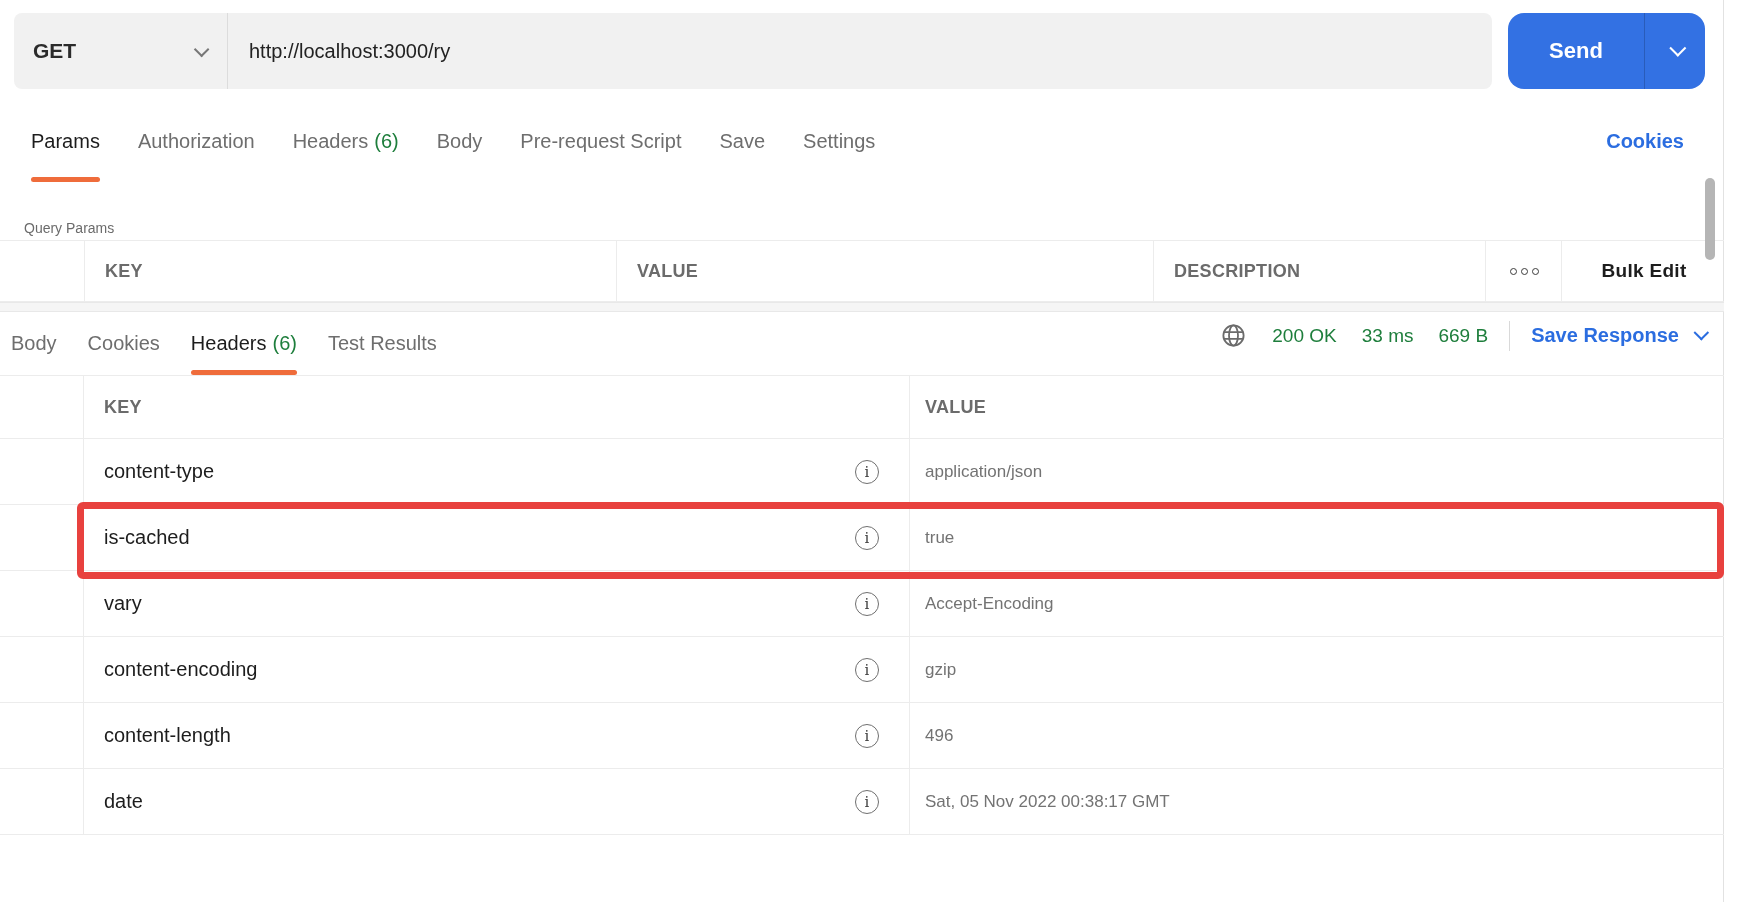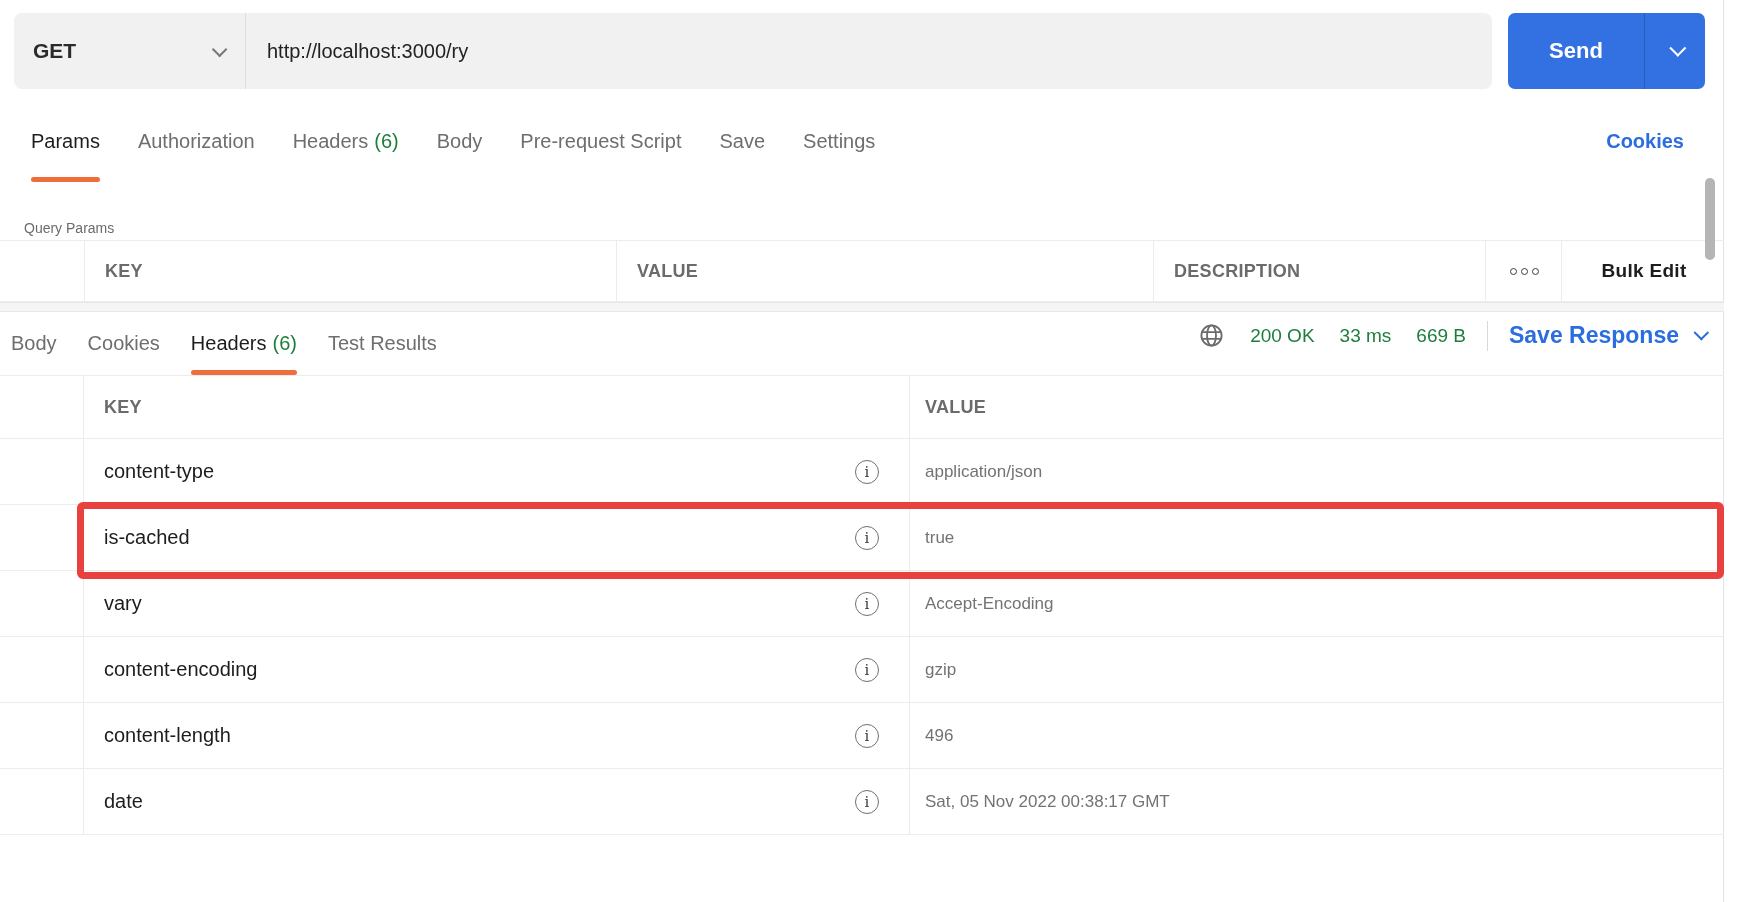--- a/index.html
+++ b/index.html
@@ -14,28 +14,28 @@
   }
   *{box-sizing:border-box;margin:0;padding:0}
   html,body{width:1744px;height:902px;overflow:hidden;background:#fff;
     font-family:"Liberation Sans", sans-serif;color:var(--text);}
   .content{position:absolute;top:0;left:0;width:1724px;height:902px;
     border-right:1px solid #e2e2e2;background:#fff;}
 
   
   .url-row{position:absolute;top:13px;left:14px;display:flex;gap:16px;}
   .url-group{display:flex;width:1478px;height:76px;background:#f1f1f1;border-radius:8px;align-items:stretch;}
-  .method-select{width:232px;display:flex;align-items:center;justify-content:space-between;
+  .method-select{width:214px;display:flex;align-items:center;justify-content:space-between;
     padding:0 22px 0 19px;border-right:1px solid #dcdcdc;cursor:pointer;gap:45px;}
   .method-label{font-size:21px;font-weight:bold;color:#2b2b2b;}
   .caret{display:inline-block;width:11px;height:11px;border-right:2px solid #777;
     border-bottom:2px solid #777;transform:rotate(45deg) translateY(-3px);}
   .url-input{flex:1;border:none;background:transparent;outline:none;
     font-size:20px;color:#222;padding-left:21px;font-family:"Liberation Sans",sans-serif;}
-  .send-btn{width:197px;height:76px;background:var(--primary-blue);border-radius:7px;
+  .send-btn{width:197px;height:76px;background:var(--primary-blue);border-radius:16px;
     display:flex;color:#fff;cursor:pointer;border:none;padding:0;}
   .send-main{width:136px;display:flex;align-items:center;justify-content:center;
     font-size:22px;font-weight:bold;color:#fff;}
   .send-sep{width:1px;background:rgba(0,0,0,0.18);}
   .send-caret-zone{flex:1;display:flex;align-items:center;justify-content:center;}
   .caret-white{display:inline-block;width:12px;height:12px;border-right:2.5px solid #fff;
     border-bottom:2.5px solid #fff;transform:rotate(45deg) translateY(-4px);}
 
   
   .req-tabs{position:absolute;top:100px;left:31px;height:82px;display:flex;gap:38px;align-items:center;}
@@ -66,21 +66,21 @@
     border-top:1px solid #e8e8e8;border-bottom:1px solid #e8e8e8;}
 
   
   .resp-tabs{position:absolute;top:312px;left:11px;height:63px;display:flex;gap:31px;align-items:center;}
   .resp-tabs .tab{height:63px;}
   .resp-status{position:absolute;top:304px;right:19px;height:63px;display:flex;align-items:center;gap:25px;}
   .globe{width:27px;height:27px;display:block;}
   .stat{font-size:19px;color:var(--success-green);white-space:nowrap;cursor:default;}
   .vsep{width:1px;height:30px;background:#d9d9d9;margin:0 -4px;}
   .save-resp{display:flex;align-items:center;gap:14px;color:var(--link-blue);
-    font-size:23px;font-weight:bold;cursor:pointer;}
+    font-size:20px;font-weight:bold;cursor:pointer;}
   .caret-blue{display:inline-block;width:11px;height:11px;border-right:2.5px solid var(--link-blue);
     border-bottom:2.5px solid var(--link-blue);transform:rotate(45deg) translateY(-4px);}
 
   
   .resp-table{position:absolute;top:375px;left:0;width:1724px;}
   .r-row{display:grid;grid-template-columns:84px 826px 814px;height:66px;
     border-bottom:1px solid var(--border);}
   .r-row.head{height:64px;border-top:1px solid var(--border);}
   .r-gutter{border-right:1px solid var(--border);}
   .r-key{display:flex;align-items:center;justify-content:space-between;

